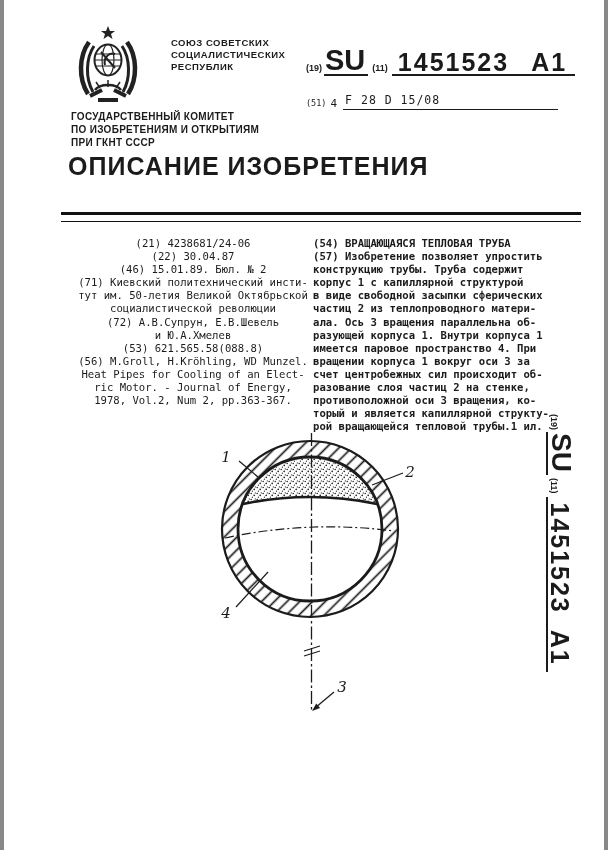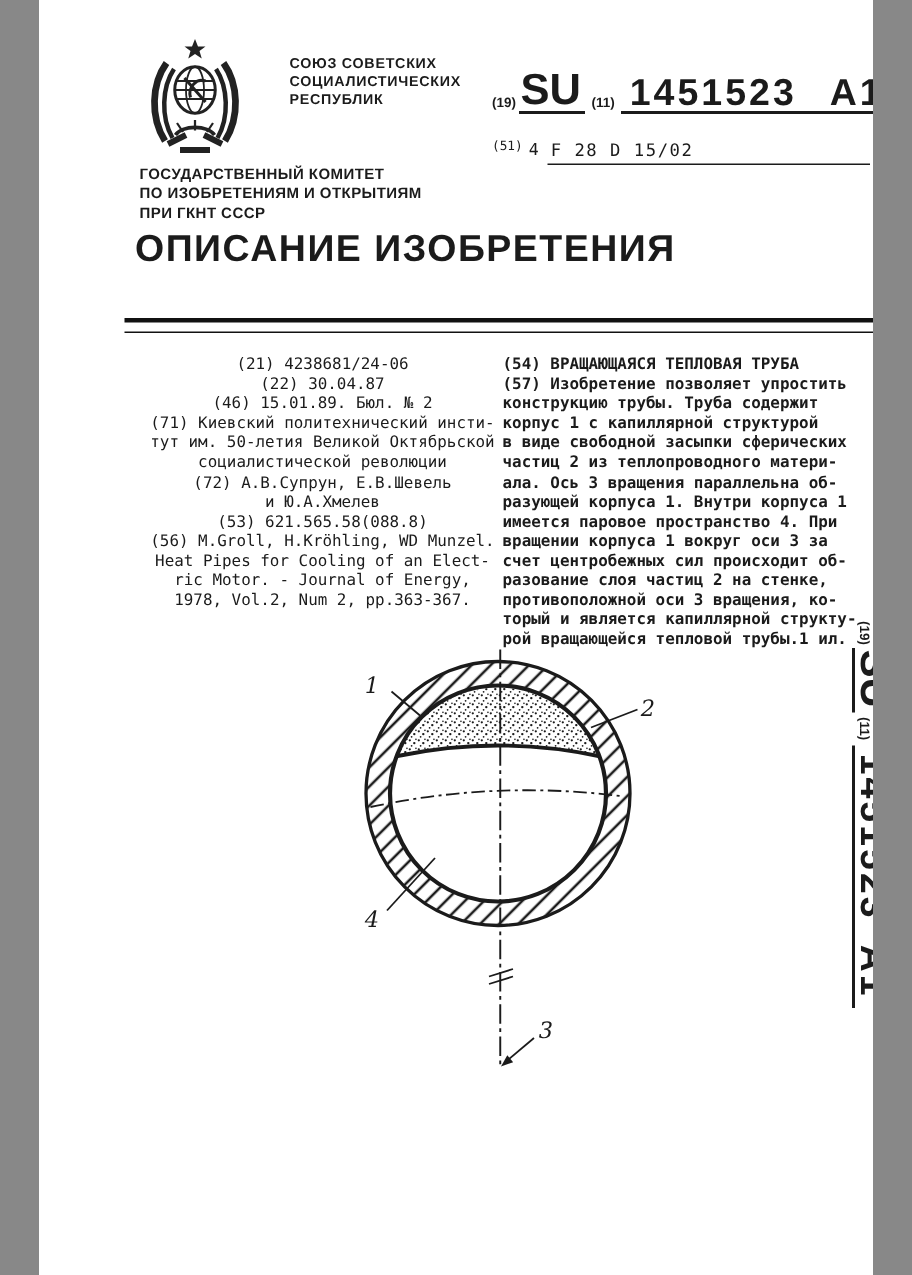--- a/index.html
+++ b/index.html
@@ -1,35 +1,35 @@
 <!DOCTYPE html>
 <html><head>
 <meta charset="utf-8">
 <style>
   html,body{margin:0;padding:0;background:#888;}
   #page{
-    position:relative;width:556px;height:850px;margin:0 auto;
+    position:relative;width:600px;height:850px;margin:0 auto;
     background:#ffffff;color:#1b1b1b;overflow:hidden;
     font-family:"Liberation Sans",sans-serif;
   }
   .abs{position:absolute;}
   
   #emblem{left:72px;top:24px;width:64px;height:78px;}
   #union{left:167px;top:37px;font-size:9.5px;font-weight:bold;line-height:12px;
          letter-spacing:.5px;white-space:pre-line;}
   #su-row{left:302px;top:49px;display:flex;align-items:flex-end;}
   .tiny-code{font-size:9px;font-weight:bold;line-height:1;padding-bottom:3px;}
   #su-cc{font-size:29px;font-weight:bold;line-height:.8;border-bottom:2.5px solid #1b1b1b;
          padding:0 3px 2px 1px;margin-left:2px;}
   #su-tail{display:flex;align-items:flex-end;border-bottom:2.5px solid #1b1b1b;
            margin-left:4px;padding:0 8px 2px 6px;}
   #su-num{font-size:25px;font-weight:bold;line-height:.8;letter-spacing:2px;}
   #su-gap{display:inline-block;width:22px;}
   #su-kind{font-size:25px;font-weight:bold;line-height:.8;letter-spacing:2px;}
-  #ipc-row{left:302px;top:93px;display:flex;
+  #ipc-row{left:302px;top:93px;display:flex;align-items:flex-end;
            font-family:"DejaVu Sans Mono",monospace;}
   #ipc-label{font-size:8.5px;padding-bottom:2px;}
   #ipc-ed{font-size:11px;margin:0 6px 0 4px;}
   #ipc-code{font-size:11.5px;border-bottom:1.5px solid #1b1b1b;
             padding:0 118px 2px 2px;letter-spacing:1px;}
   #committee{left:67px;top:111px;font-size:10px;font-weight:bold;line-height:12.8px;
              letter-spacing:.3px;white-space:pre-line;}
   #doc-title{left:64px;top:152px;font-size:25px;font-weight:bold;letter-spacing:1px;}
   #doc-subtitle{left:66px;top:189px;font-size:13.5px;font-weight:bold;letter-spacing:1.2px;}
   #divider{left:57px;top:212px;width:520px;height:6px;
@@ -93,21 +93,21 @@
     <span id="su-tail">
       <span id="su-num">1451523</span>
       <span id="su-gap"></span>
       <span id="su-kind">A1</span>
     </span>
   </div>
 
   <div id="ipc-row" class="abs">
     <span id="ipc-label">(51)</span>
     <span id="ipc-ed">4</span>
-    <span id="ipc-code">F 28 D 15/02</span>
+    <span id="ipc-code">F 28 D 15/08</span>
   </div>
 
   <div id="committee" class="abs">ГОСУДАРСТВЕННЫЙ КОМИТЕТ
 ПО ИЗОБРЕТЕНИЯМ И ОТКРЫТИЯМ
 ПРИ ГКНТ СССР</div>
 
   <div id="doc-title" class="abs">ОПИСАНИЕ ИЗОБРЕТЕНИЯ</div>
 
   <div id="divider" class="abs"></div>
 

